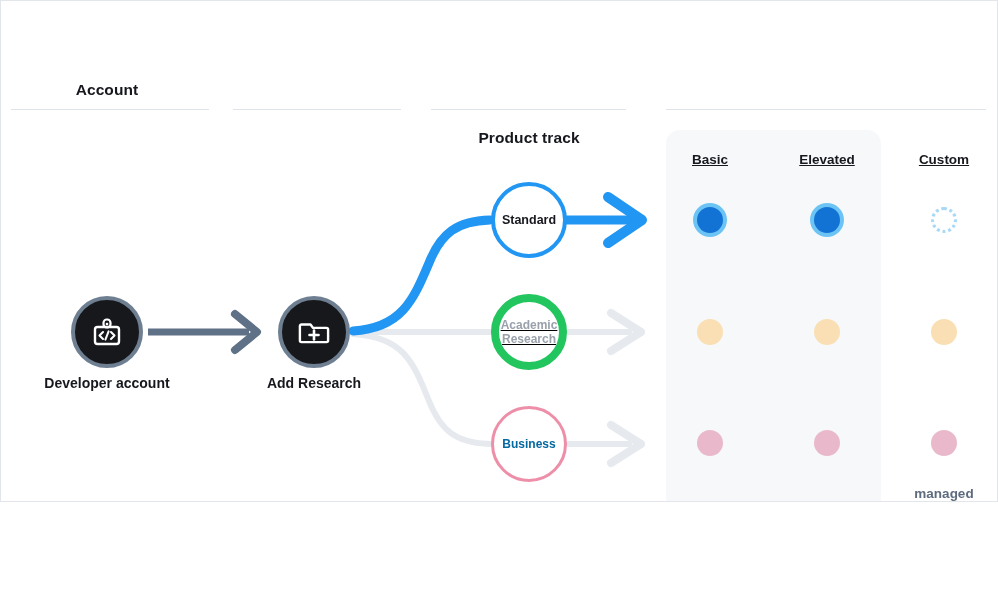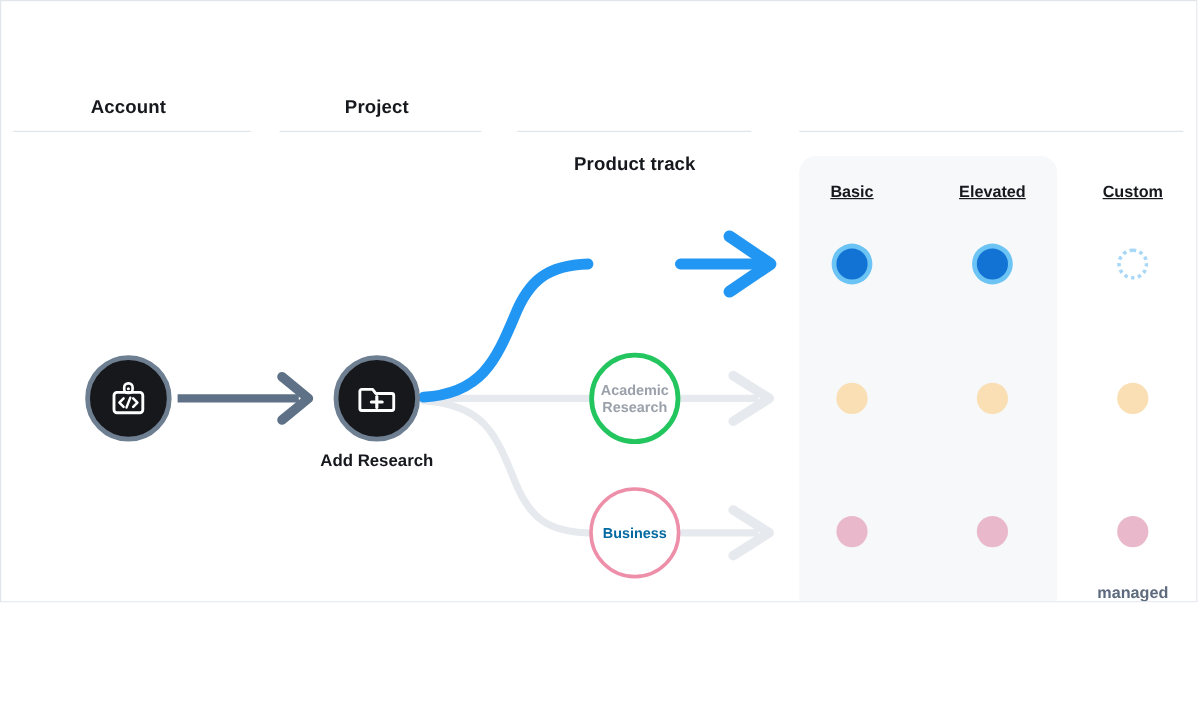--- a/index.html
+++ b/index.html
@@ -81,21 +81,22 @@
     line-height: 1.18;
   }
   .track-label { display: block; }
   .track.standard {
     border: 4px solid #2196f3;
   }
   .track.standard .track-label {
     font-size: 12.5px; font-weight: 700; color: #16181d;
   }
   .track.academic {
-    border: 4px solid #22c55e;
+    border: 8px solid #22c55e;
+    text-decoration: underline;
   }
   .track.academic .track-label {
     font-size: 12px; font-weight: 700; color: #9aa1ab;
   }
   .track.business {
     border: 3px solid #ee8faa;
   }
   .track.business .track-label {
     font-size: 12px; font-weight: 700; color: #0369a1;
   }
@@ -144,21 +145,20 @@
   }
 </style>
 </head>
 <body>
 
 <div id="canvas">
 
   <div class="col-head" style="left:6px; top:80px; width:200px;">Account</div>
   <div class="col-rule" style="left:10px; top:108px; width:198px;"></div>
 
-  <div class="col-head" style="left:233px; top:80px; width:160px;">Project</div>
   <div class="col-rule" style="left:232px; top:108px; width:168px;"></div>
 
   <div class="col-head" style="left:428px; top:80px; width:200px;margin-top:48px;">Product track</div>
   <div class="col-rule" style="left:430px; top:108px; width:195px;"></div>
 
   <div class="col-rule" style="left:665px; top:108px; width:320px;"></div>
 
   <div id="access-panel"></div>
 
   <svg id="wires" viewBox="0 0 998 602">
@@ -195,33 +195,37 @@
       <svg width="34" height="34" viewBox="0 0 34 34">
         <rect x="5" y="12" width="24" height="17" rx="2.5" fill="none" stroke="#ffffff" stroke-width="2.4"></rect>
         <rect x="13.5" y="4.5" width="7" height="8" rx="3.2" fill="none" stroke="#ffffff" stroke-width="2.2"></rect>
         <circle cx="17" cy="9" r="1.3" fill="#ffffff"></circle>
         <polyline points="13,17 9.5,20.5 13,24" fill="none" stroke="#ffffff" stroke-width="2.1" stroke-linecap="round" stroke-linejoin="round"></polyline>
         <polyline points="21,17 24.5,20.5 21,24" fill="none" stroke="#ffffff" stroke-width="2.1" stroke-linecap="round" stroke-linejoin="round"></polyline>
         <line x1="18.6" y1="16.4" x2="15.4" y2="24.6" stroke="#ffffff" stroke-width="2" stroke-linecap="round"></line>
       </svg>
     </span>
   </div>
+  <div class="node-caption" style="left:6px; top:374px; width:200px;">Developer account</div>
 
   <div class="dark-node" style="left:277px; top:295px;">
     <span>
       <svg width="34" height="34" viewBox="0 0 34 34">
         <path d="M4.5 9.5 h9 l2.6 3.4 H29.5 a1.6 1.6 0 0 1 1.6 1.6 v11 a1.6 1.6 0 0 1 -1.6 1.6 H4.5
                  a1.6 1.6 0 0 1 -1.6 -1.6 V11.1 a1.6 1.6 0 0 1 1.6 -1.6 z" fill="none" stroke="#ffffff" stroke-width="2.4" stroke-linejoin="round"></path>
         <line x1="17" y1="15.5" x2="17" y2="24.5" stroke="#ffffff" stroke-width="2.6" stroke-linecap="round"></line>
         <line x1="12.5" y1="20" x2="21.5" y2="20" stroke="#ffffff" stroke-width="2.6" stroke-linecap="round"></line>
       </svg>
     </span>
   </div>
   <div class="node-caption" style="left:233px; top:374px; width:160px;">Add Research</div>
 
+  <div class="track standard" style="left:490px; top:181px;">
+    <span class="track-label">Standard</span>
+  </div>
 
   <div class="track academic" style="left:490px; top:293px;">
     <span class="track-label" style="white-space:pre-line;">Academic
 Research</span>
   </div>
 
   <div class="track business" style="left:490px; top:405px;">
     <span class="track-label">Business</span>
   </div>
 

